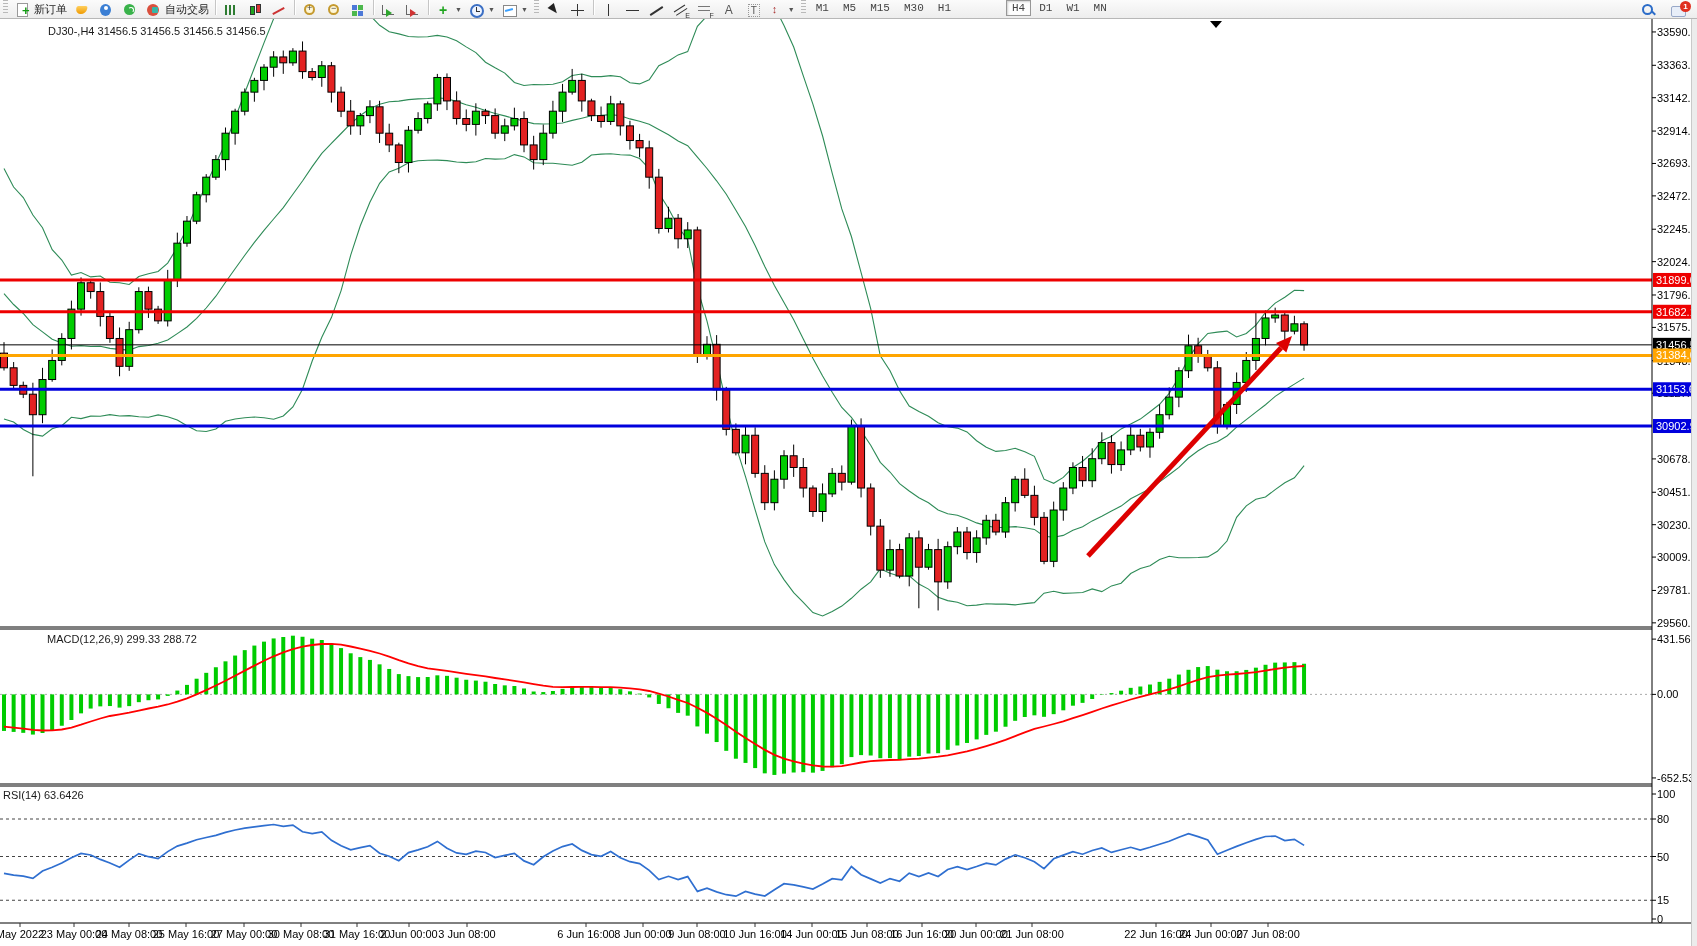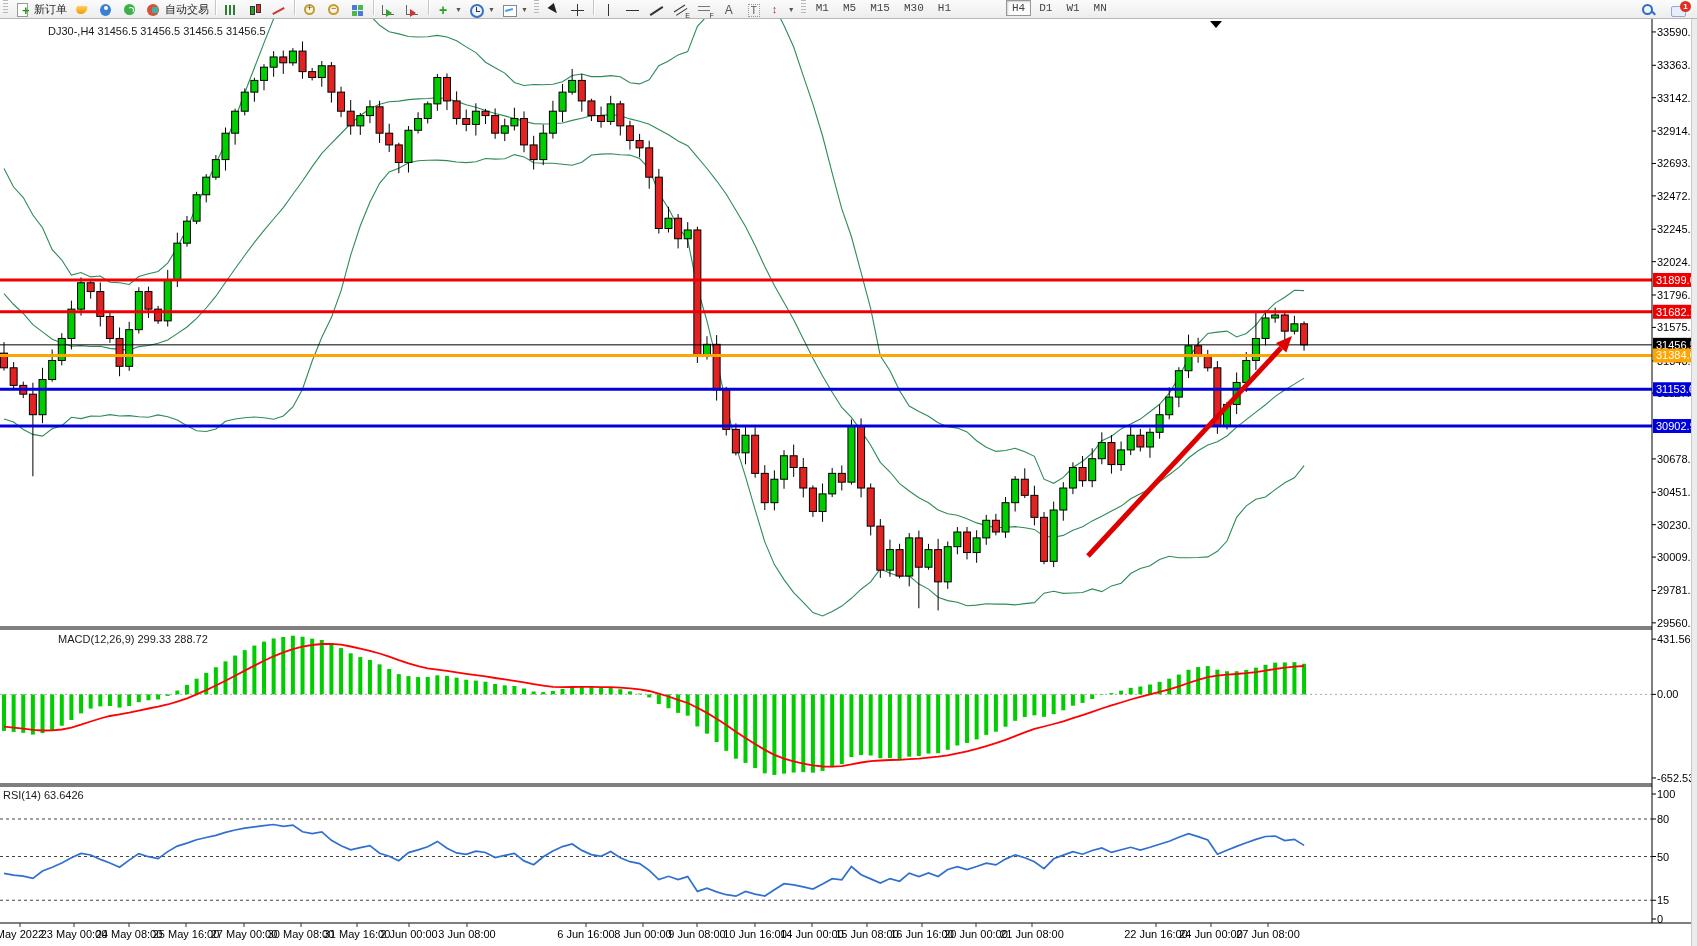--- a/index.html
+++ b/index.html
@@ -775,16 +775,16 @@
       </g>
       <g>
         <line x1="1088" y1="556" x2="1281.1209669821822" y2="347.7322905094115" stroke="#dd0000" stroke-width="5"></line>
         <polygon points="1292.0,336.0 1276.0,343.0 1286.3,352.5" fill="#dd0000"></polygon>
       </g>
       <g>
         <polygon points="1210,21 1222,21 1216,28" fill="#000"></polygon>
       </g>
     </svg>
   <div class="overlay" style="left:8px;top:6px;margin-left:40px;">DJ30-,H4 31456.5 31456.5 31456.5 31456.5</div>
-  <div class="overlay" style="left:18px;top:614px;padding-left:40px;">MACD(12,26,9) 299.33 288.72</div>
+  <div class="overlay" style="left:7px;top:614px;padding-left:40px;">MACD(12,26,9) 299.33 288.72</div>
   <div class="overlay" style="left:3px;top:770px;text-align:center;">RSI(14) 63.6426</div>
 </div>
 <div id="right-strip"></div>
 
 </body></html>

